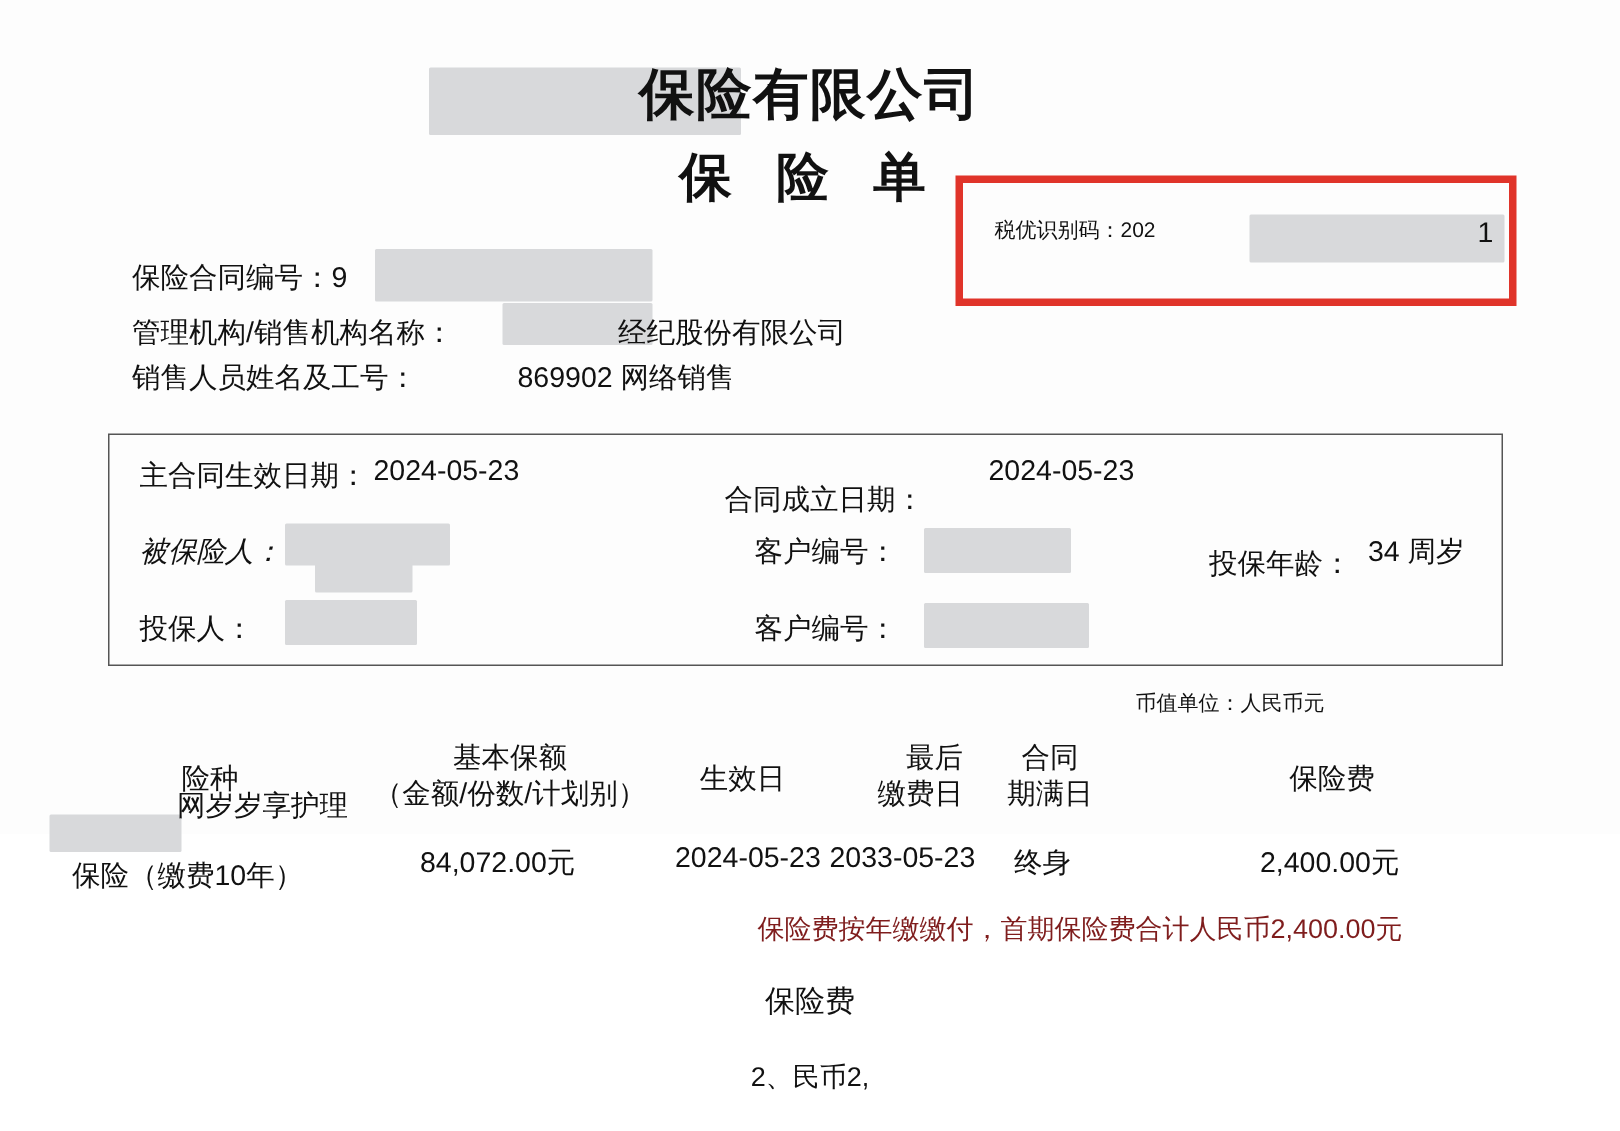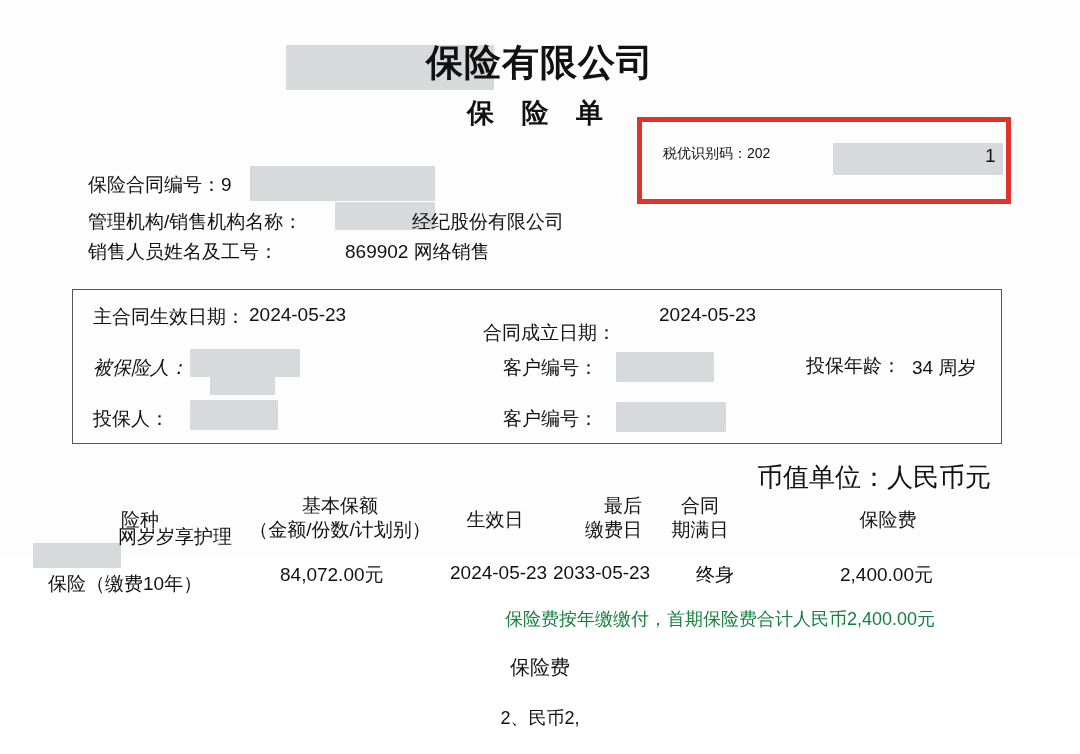--- a/index.html
+++ b/index.html
@@ -42,21 +42,21 @@
     letter-spacing: 1px;
     color: #111;
     white-space: nowrap;
   }
   .doc-title {
     position: absolute;
     left: 0;
     top: 95px;
     width: 1080px;
     text-align: center;
-    font-size: 27px;
+    font-size: 35px;
     font-weight: bold;
     letter-spacing: 10px;
     color: #111;
   }
 
   
   .tax-box {
     position: absolute;
     left: 637px;
     top: 117px;
@@ -100,30 +100,30 @@
   .box-text {
     position: absolute;
     font-size: 19px;
     color: #111;
     white-space: nowrap;
   }
   .b-eff   { left: 93px;  top: 304px; }
   .b-sign  { left: 483px; top: 304px; margin-top: 16px; }
   .b-ins   { left: 93px;  top: 355px; font-style: italic; }
   .b-cust1 { left: 503px; top: 355px; }
-  .b-age   { left: 806px; top: 353px; }
+  .b-age   { left: 806px; top: 363px; }
   .b-hold  { left: 93px;  top: 406px; }
   .b-cust2 { left: 503px; top: 406px; }
 
   
   .currency {
     position: absolute;
     left: 757px;
     top: 460px;
-    font-size: 26px;
+    font-size: 14px;
     color: #111;
     white-space: nowrap;
   }
 
   
   .th {
     position: absolute;
     font-size: 19px;
     color: #111;
     text-align: center;
@@ -141,29 +141,29 @@
     position: absolute;
     font-size: 19px;
     color: #111;
     white-space: nowrap;
   }
   .td-name1 { left: 118px; top: 524px; }
   .td-name2 { left: 48px;  top: 571px; }
   .td-amt   { left: 280px; top: 562px; }
   .td-eff   { left: 450px; top: 562px; }
   .td-last  { left: 553px; top: 562px; }
-  .td-end   { left: 696px; top: 562px; }
+  .td-end   { left: 676px; top: 562px; }
   .td-fee   { left: 840px; top: 562px; }
 
   .pay-note {
     position: absolute;
     left: 505px;
     top: 607px;
     font-size: 18px;
-    color: #15803d;
+    color: #7f1d1d;
     white-space: nowrap;
   }
   .fee-title {
     position: absolute;
     left: 0;
     top: 654px;
     width: 1080px;
     text-align: center;
     font-size: 20px;
     color: #111;

